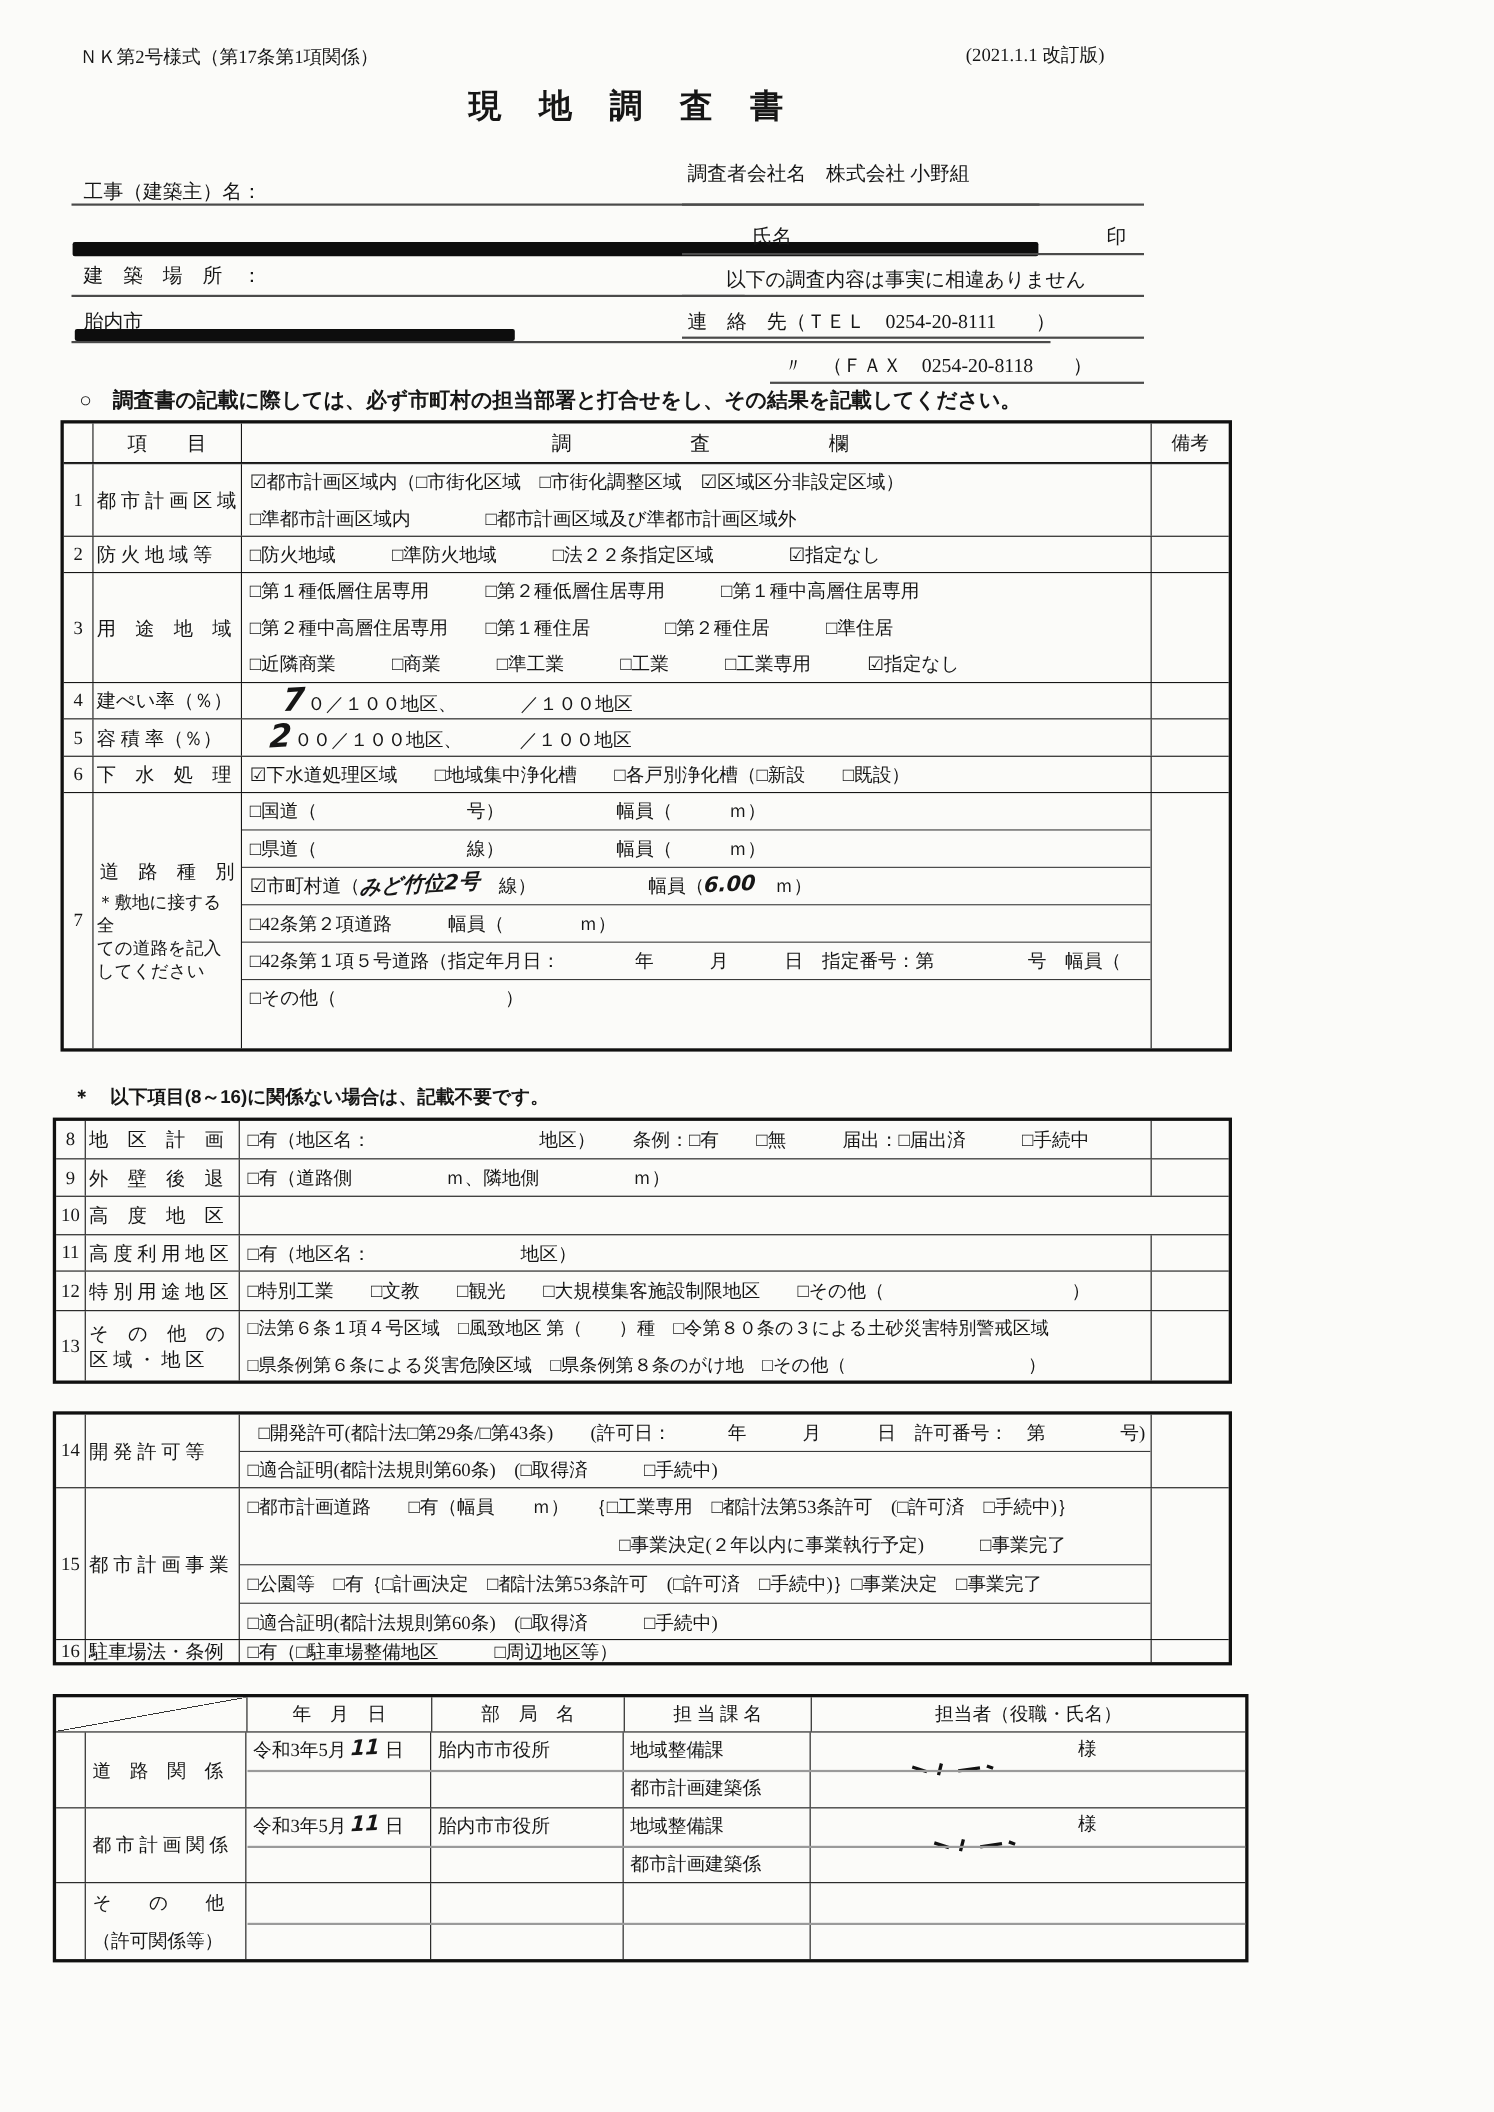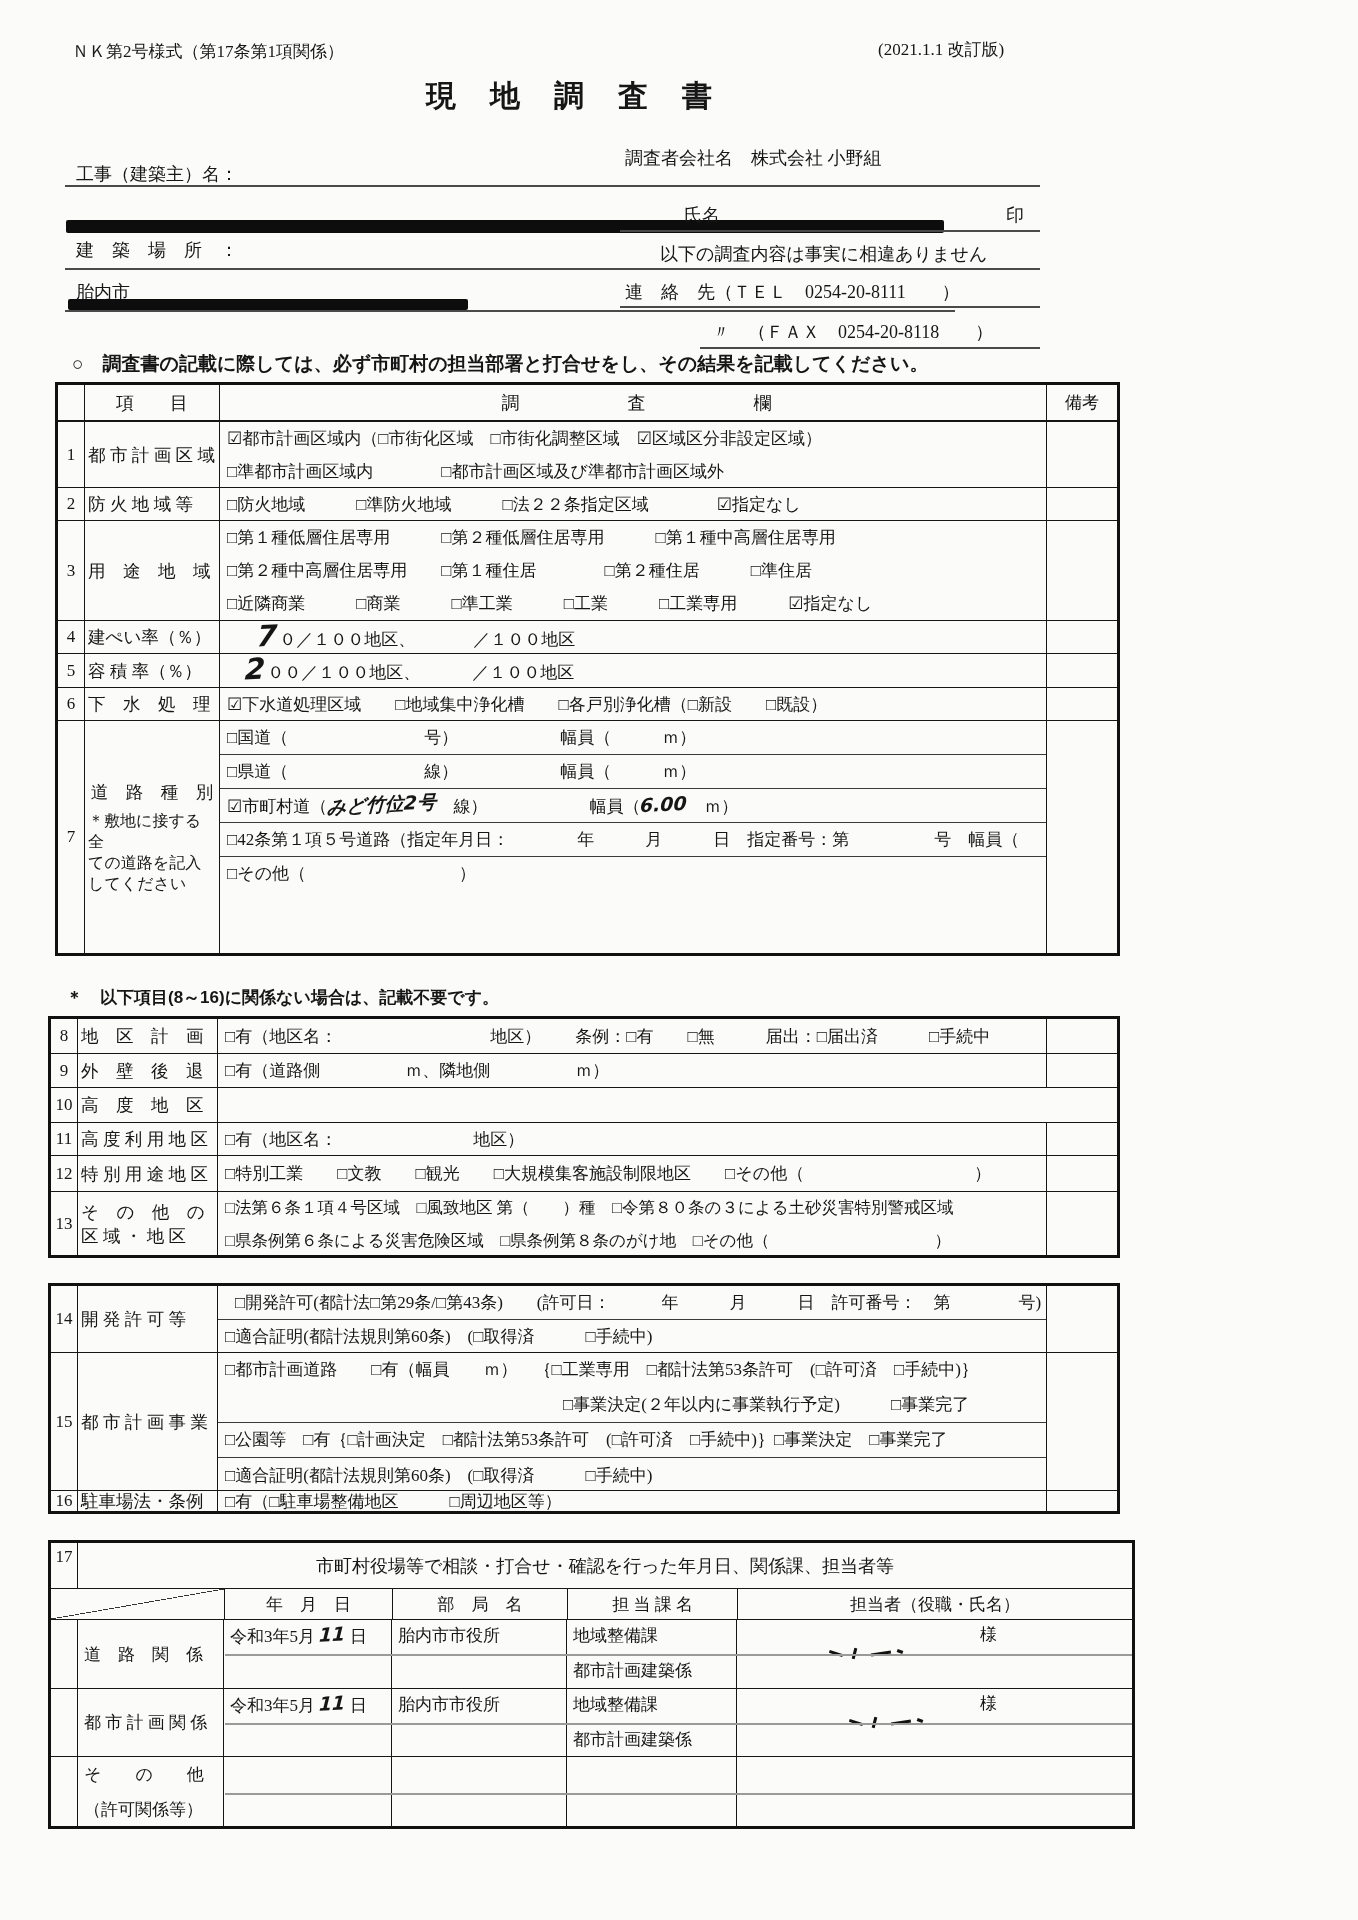--- a/index.html
+++ b/index.html
@@ -165,20 +165,21 @@
       <div class="clabel" style="width:135px;">
         <div style="text-align:center;margin-bottom:6px;">道　路　種　別</div>
         <div class="smallnote">＊敷地に接する全</div>
         <div class="smallnote">ての道路を記入</div>
         <div class="smallnote">してください</div>
       </div>
       <div class="ccontent" style="justify-content:flex-start;padding-left:0;">
         <div class="ln" style="padding-left:7px;">□国道（　　　　　　　　号）　　　　　　幅員（　　　ｍ）</div>
         <div class="ln sep" style="padding-left:7px;">□県道（　　　　　　　　線）　　　　　　幅員（　　　ｍ）</div>
         <div class="ln sep" style="padding-left:7px;"><span>☑市町村道（</span><span class="hand med">みど竹位2号</span><span>　線）　　　　　　幅員（</span><span class="hand med">6.00</span><span>　ｍ）</span></div>
+        <div class="ln sep" style="padding-left:7px;">□42条第２項道路　　　幅員（　　　　ｍ）</div>
         <div class="ln sep" style="padding-left:7px;">□42条第１項５号道路（指定年月日：　　　　年　　　月　　　日　指定番号：第　　　　　号　幅員（　　　ｍ）</div>
         <div class="ln sep" style="padding-left:7px;">□その他（　　　　　　　　　）</div>
       </div>
       <div class="cremark"></div>
     </div>
   </div>
 
   <div class="abs gothic" style="left:66px;top:986px;font-size:17px;font-weight:bold;">＊　以下項目(8～16)に関係ない場合は、記載不要です。</div>
 
   <div class="tbl" style="left:48px;top:1016px;width:1072px;">
@@ -274,24 +275,20 @@
           <span>駐車場法・条例</span>
         </div>
       <div class="ccontent">
           <div class="ln">□有（□駐車場整備地区　　　□周辺地区等）</div>
         </div>
       <div class="cremark"></div>
     </div>
   </div>
 
   <div class="tbl" style="left:48px;top:1540px;width:1087px;">
-    <div class="trow" style="height:45px;">
-      <div class="cno" style="align-items:flex-start;padding-top:4px;">17</div>
-      <div style="flex:1;display:flex;align-items:center;justify-content:center;font-size:18px;">市町村役場等で相談・打合せ・確認を行った年月日、関係課、担当者等</div>
-    </div>
     <div class="trow" style="height:31px;">
       <div class="mcell diagcell" style="width:174px;flex:none;"></div>
       <div class="mcell center" style="width:168px;flex:none;display:flex;align-items:center;justify-content:center;padding:0;">年　月　日</div>
       <div class="mcell center" style="width:175px;flex:none;display:flex;align-items:center;justify-content:center;padding:0;">部　局　名</div>
       <div class="mcell center" style="width:170px;flex:none;display:flex;align-items:center;justify-content:center;padding:0;">担 当 課 名</div>
       <div class="mcell center" style="flex:1;border-right:none;display:flex;align-items:center;justify-content:center;padding:0;">担当者（役職・氏名）</div>
     </div>
 
     <div class="trow" style="height:69px;">
       <div class="mcell" style="width:27px;flex:none;padding:0;"></div>

